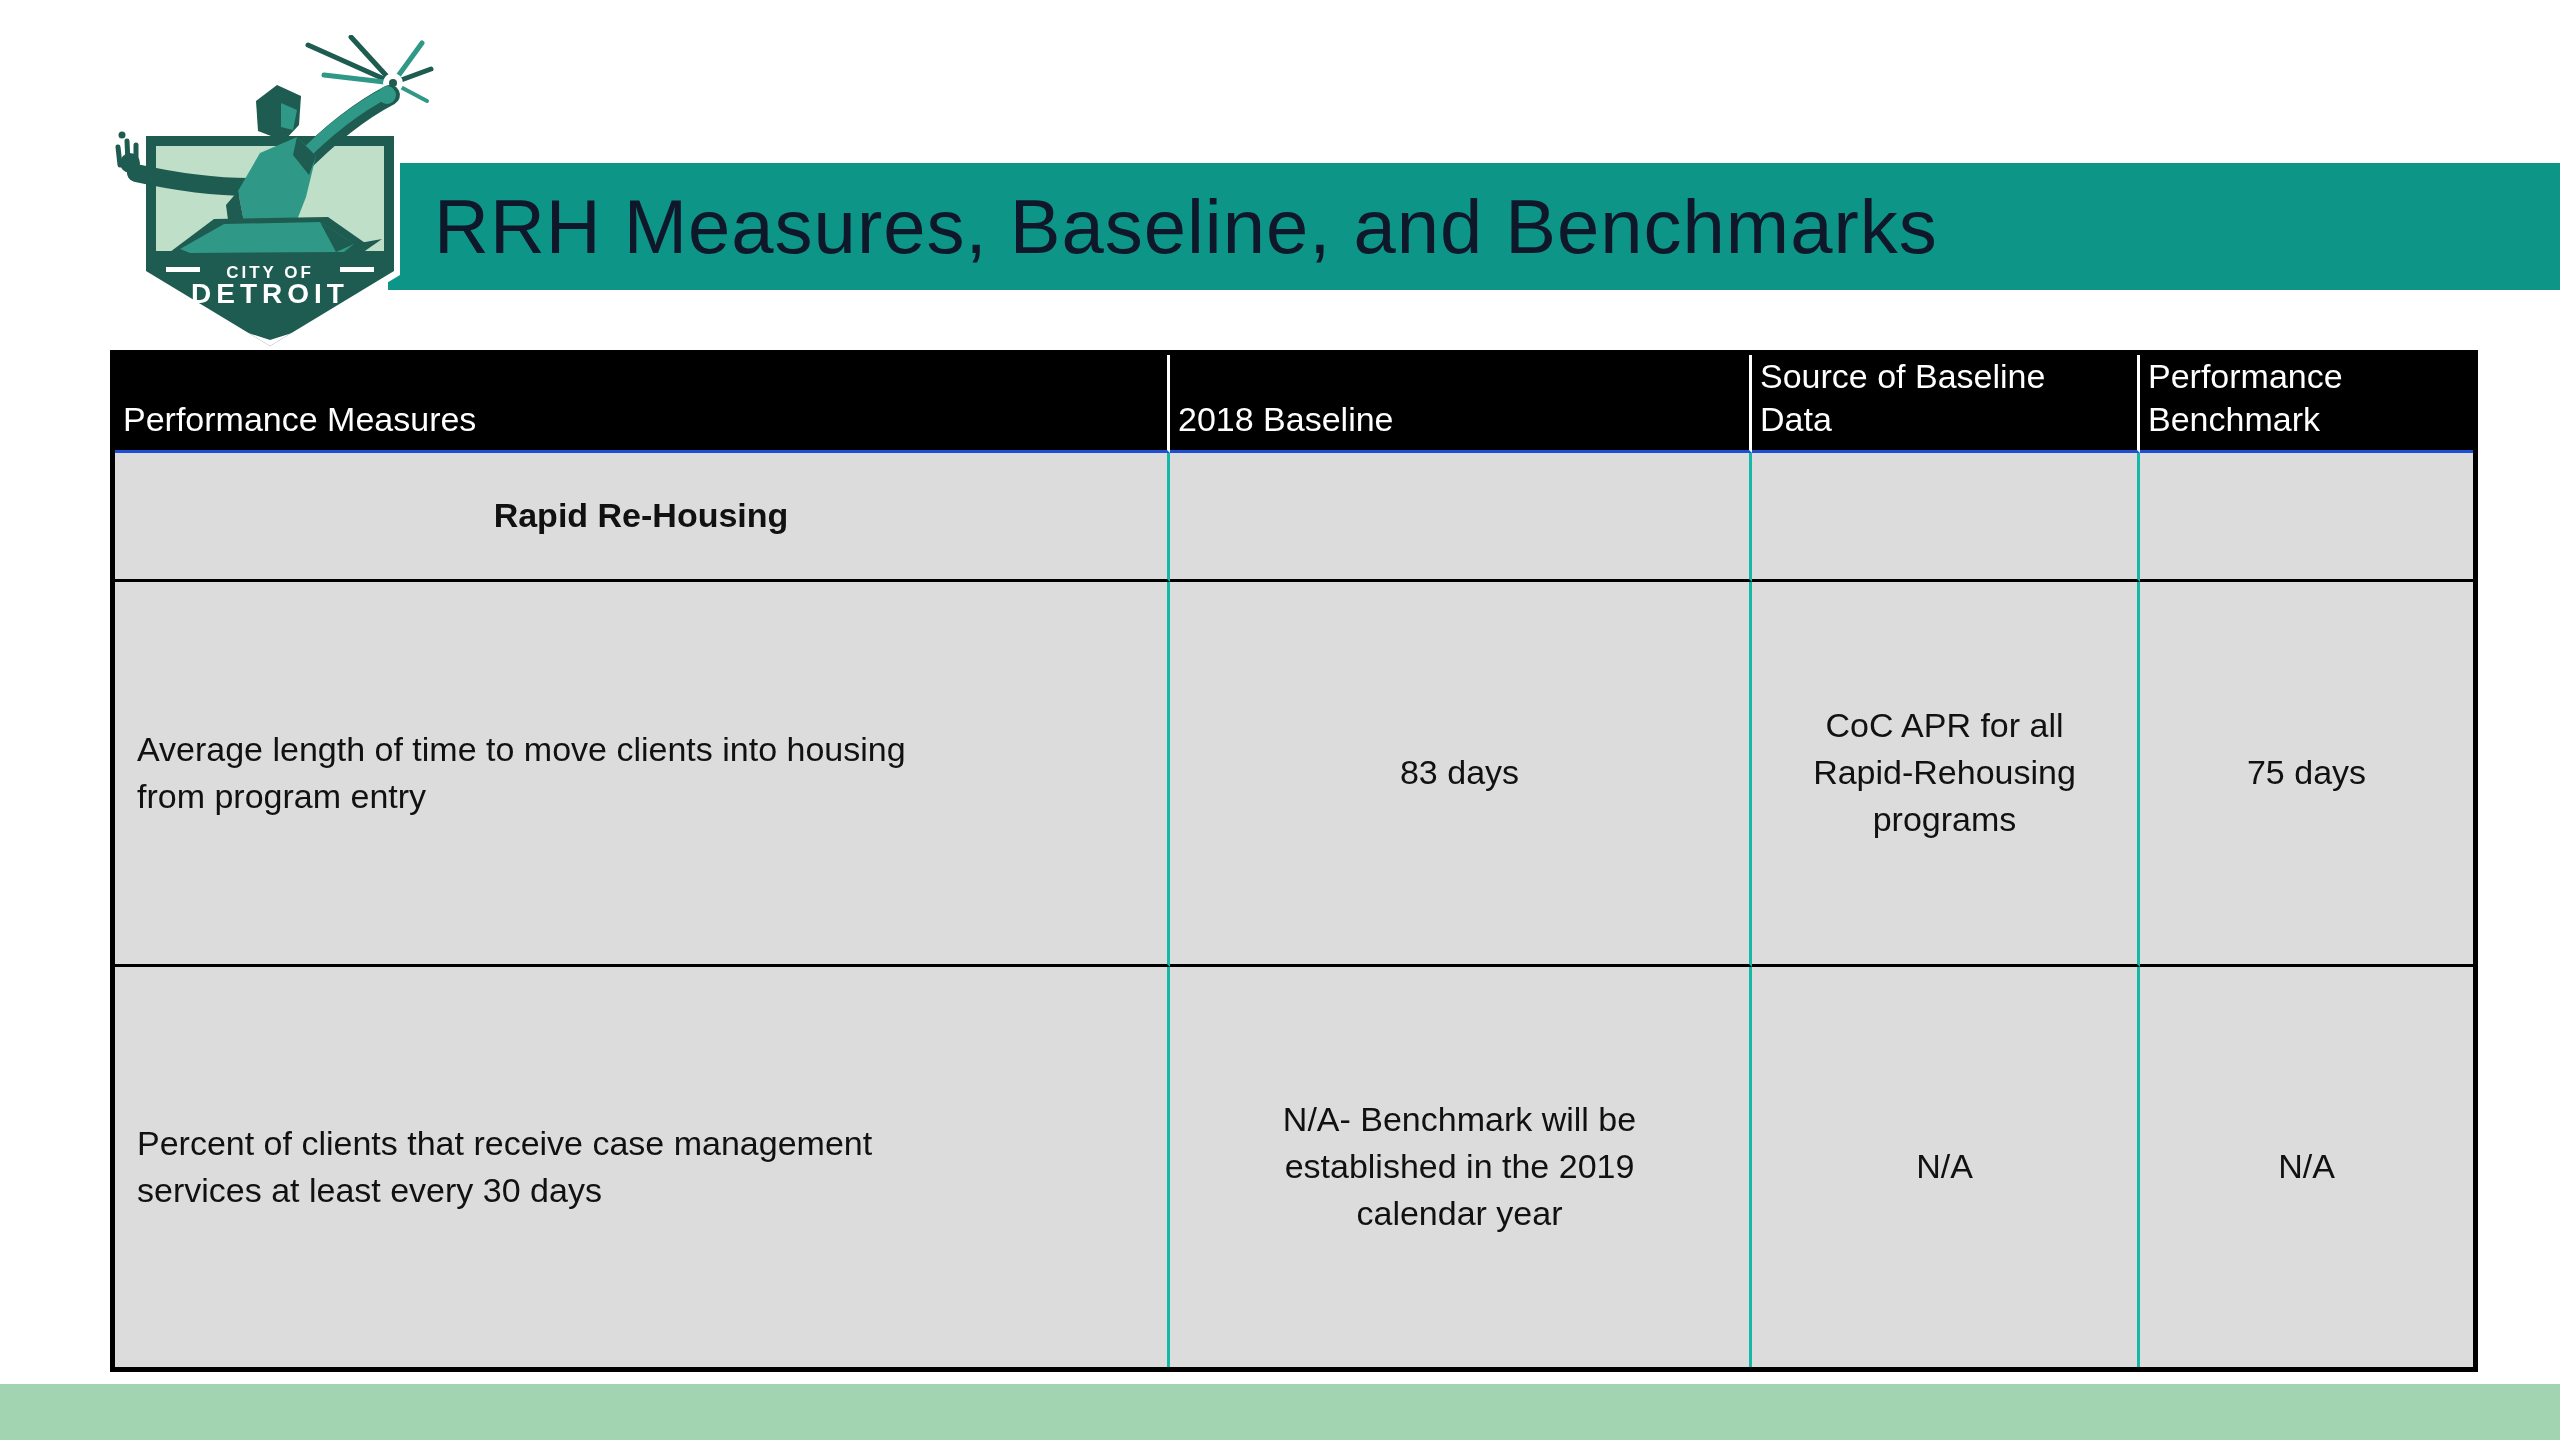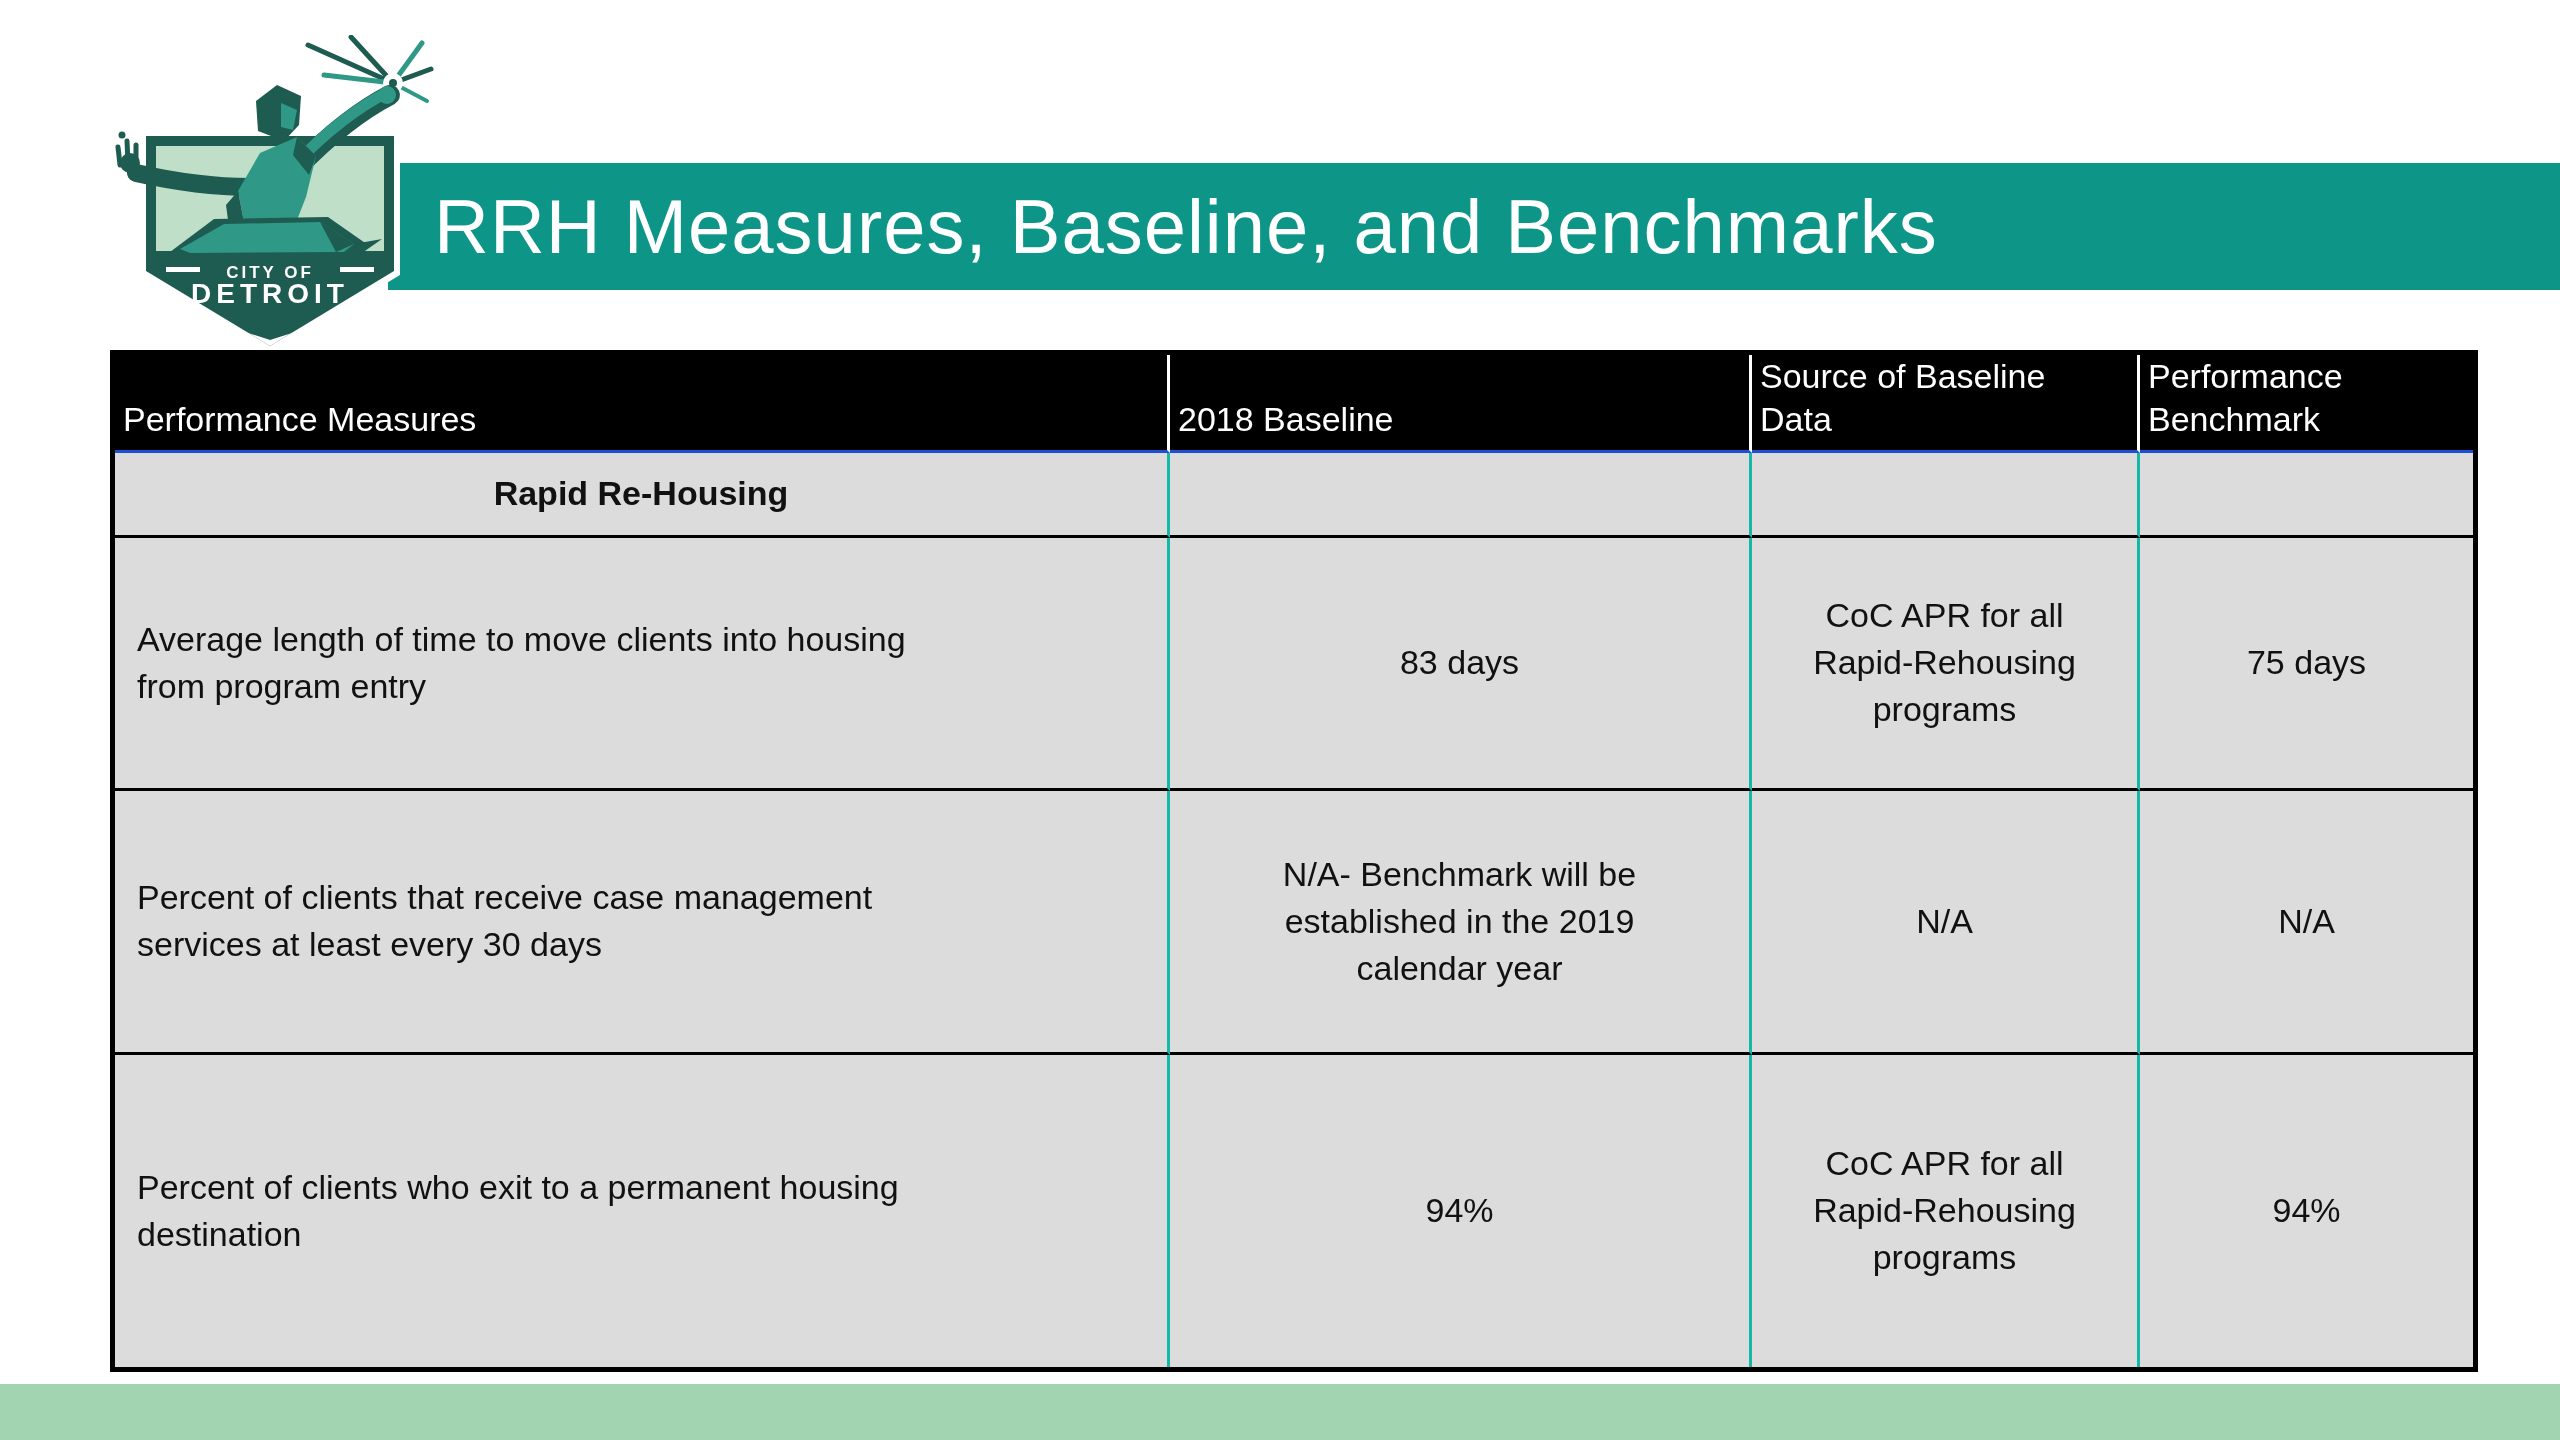--- a/index.html
+++ b/index.html
@@ -6,21 +6,21 @@
   .slide {
     position:relative; width:2560px; height:1440px; background:#ffffff;
     overflow:hidden; font-family:"Liberation Sans", sans-serif;
   }
   .title-bar {
     position:absolute; left:388px; top:163px; right:0; height:127px;
     background:var(--c-title_bar, #0d9688);
     display:flex; align-items:center;
   }
   .title-text {
-    font-size:76px; color:#ffffff; padding-left:46px; letter-spacing:1px;
+    font-size:76px; color:#0f172a; padding-left:46px; letter-spacing:1px;
     white-space:nowrap; font-weight:400;
   }
   .logo { position:absolute; left:100px; top:35px; width:335px; height:320px; }
   .tablewrap {
     position:absolute; left:110px; top:350px; width:2368px; height:1022px;
     border:5px solid #000; box-sizing:border-box; background:var(--c-row_bg, #dcdcdc);
   }
   table.measures {
     width:100%; height:100%; border-collapse:separate; border-spacing:0;
     table-layout:fixed;
@@ -149,28 +149,19 @@
         </tr>
         <tr style="height:162px">
           <td class="measure">Percent of clients that receive case management
 services at least every 30 days</td>
           <td class="center">N/A- Benchmark will be
 established in the 2019
 calendar year</td>
           <td class="center">N/A</td>
           <td class="center">N/A</td>
         </tr>
-        <tr style="height:192px">
-          <td class="measure">Percent of clients who exit to a permanent housing
-destination</td>
-          <td class="center">94%</td>
-          <td class="center">CoC APR for all
-Rapid-Rehousing
-programs</td>
-          <td class="center">94%</td>
-        </tr>
       </tbody>
     </table>
   </div>
 
   <div class="footer-bar"></div>
 
 </div>
 
 </body></html>

